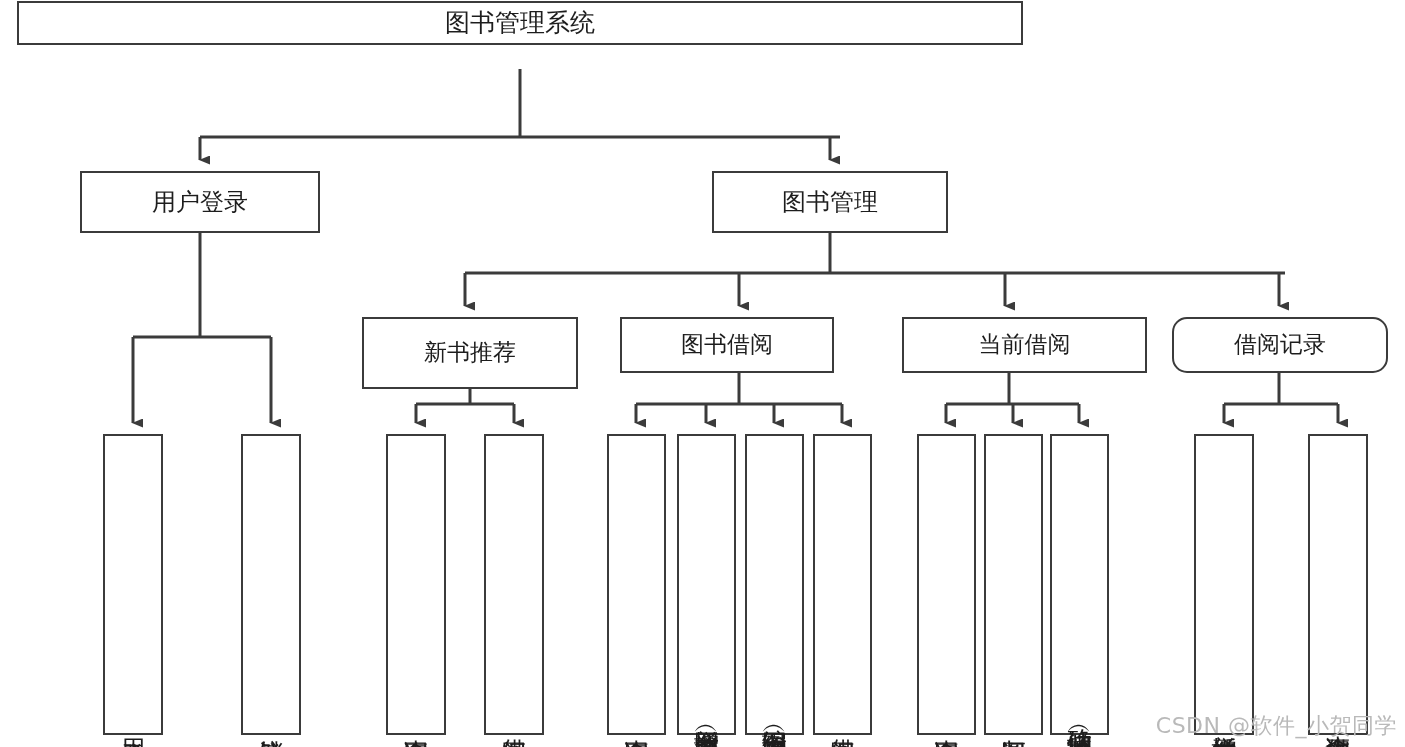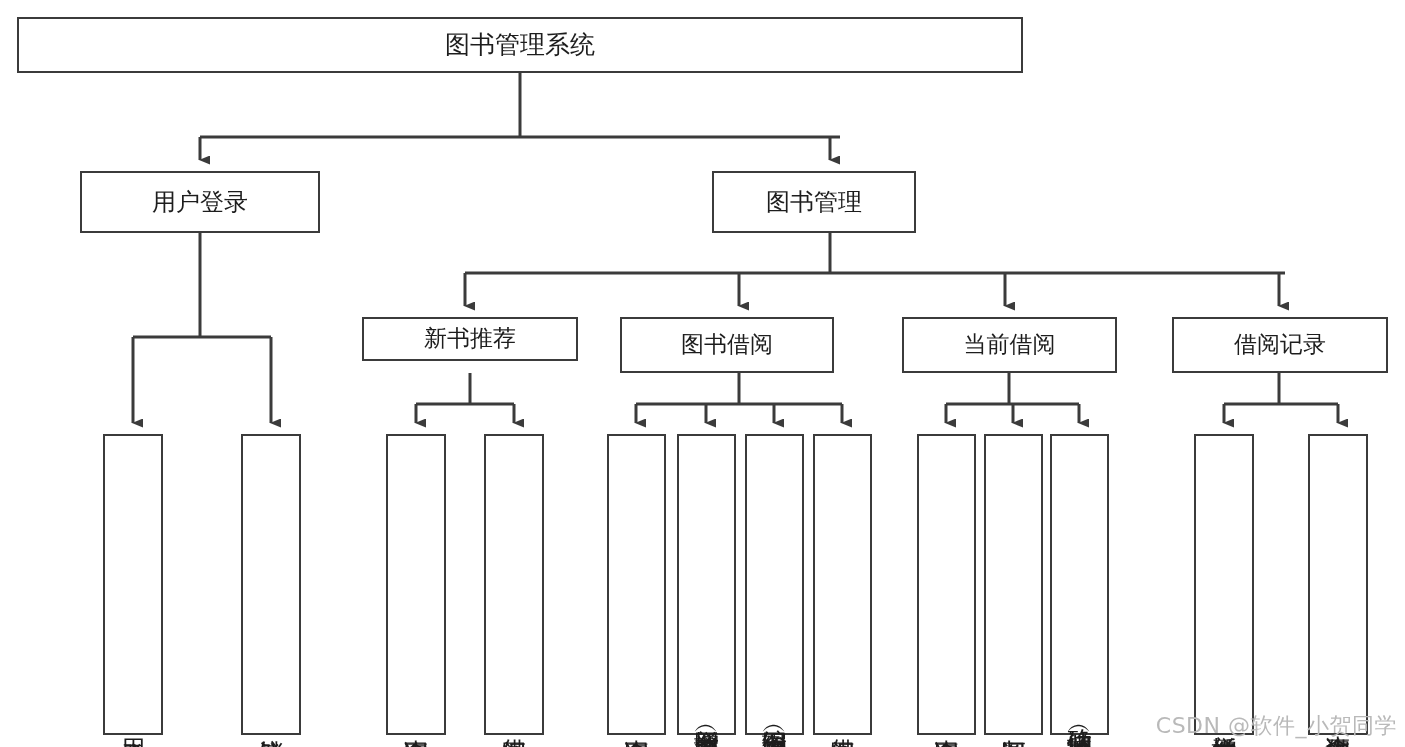--- a/index.html
+++ b/index.html
@@ -122,41 +122,41 @@
       <path d="M1013,404 L1013,423" marker-end="url(#arrowhead)"></path>
       <path d="M1079,404 L1079,423" marker-end="url(#arrowhead)"></path>
 
       <path d="M1279,373 L1279,404"></path>
       <path d="M1224,404 L1338,404"></path>
       <path d="M1224,404 L1224,423" marker-end="url(#arrowhead)"></path>
       <path d="M1338,404 L1338,423" marker-end="url(#arrowhead)"></path>
     </g>
   </svg>
 
-  <div class="node root" style="left:17px; top:17px; width:1006px; height:56px;">
+  <div class="node root" style="left:17px; top:1px; width:1006px; height:44px;">
     <span>图书管理系统</span>
   </div>
 
   <div class="node level1" style="left:80px; top:171px; width:240px; height:62px;">
     <span>用户登录</span>
   </div>
-  <div class="node level1" style="left:712px; top:171px; width:204px; height:62px;">
+  <div class="node level1" style="left:712px; top:171px; width:236px; height:62px;">
     <span>图书管理</span>
   </div>
 
-  <div class="node level2" style="left:362px; top:317px; width:216px; height:44px;">
+  <div class="node level2" style="left:362px; top:317px; width:216px; height:72px;">
     <span>新书推荐</span>
   </div>
   <div class="node level2" style="left:620px; top:317px; width:214px; height:56px;">
     <span>图书借阅</span>
   </div>
-  <div class="node level2" style="left:902px; top:317px; width:215px; height:56px;">
+  <div class="node level2" style="left:902px; top:317px; width:245px; height:56px;">
     <span>当前借阅</span>
   </div>
-  <div class="node level2" style="left:1172px; top:317px; width:216px; height:56px;">
+  <div class="node level2" style="left:1172px; top:317px; width:216px; height:56px;border-radius:15px;">
     <span>借阅记录</span>
   </div>
 
   <div class="node leaf" style="left:103px; top:434px; width:60px; height:301px;">
     <span class="vtext">用户登录</span>
   </div>
   <div class="node leaf" style="left:241px; top:434px; width:60px; height:301px;">
     <span class="vtext">注销登录</span>
   </div>
 

